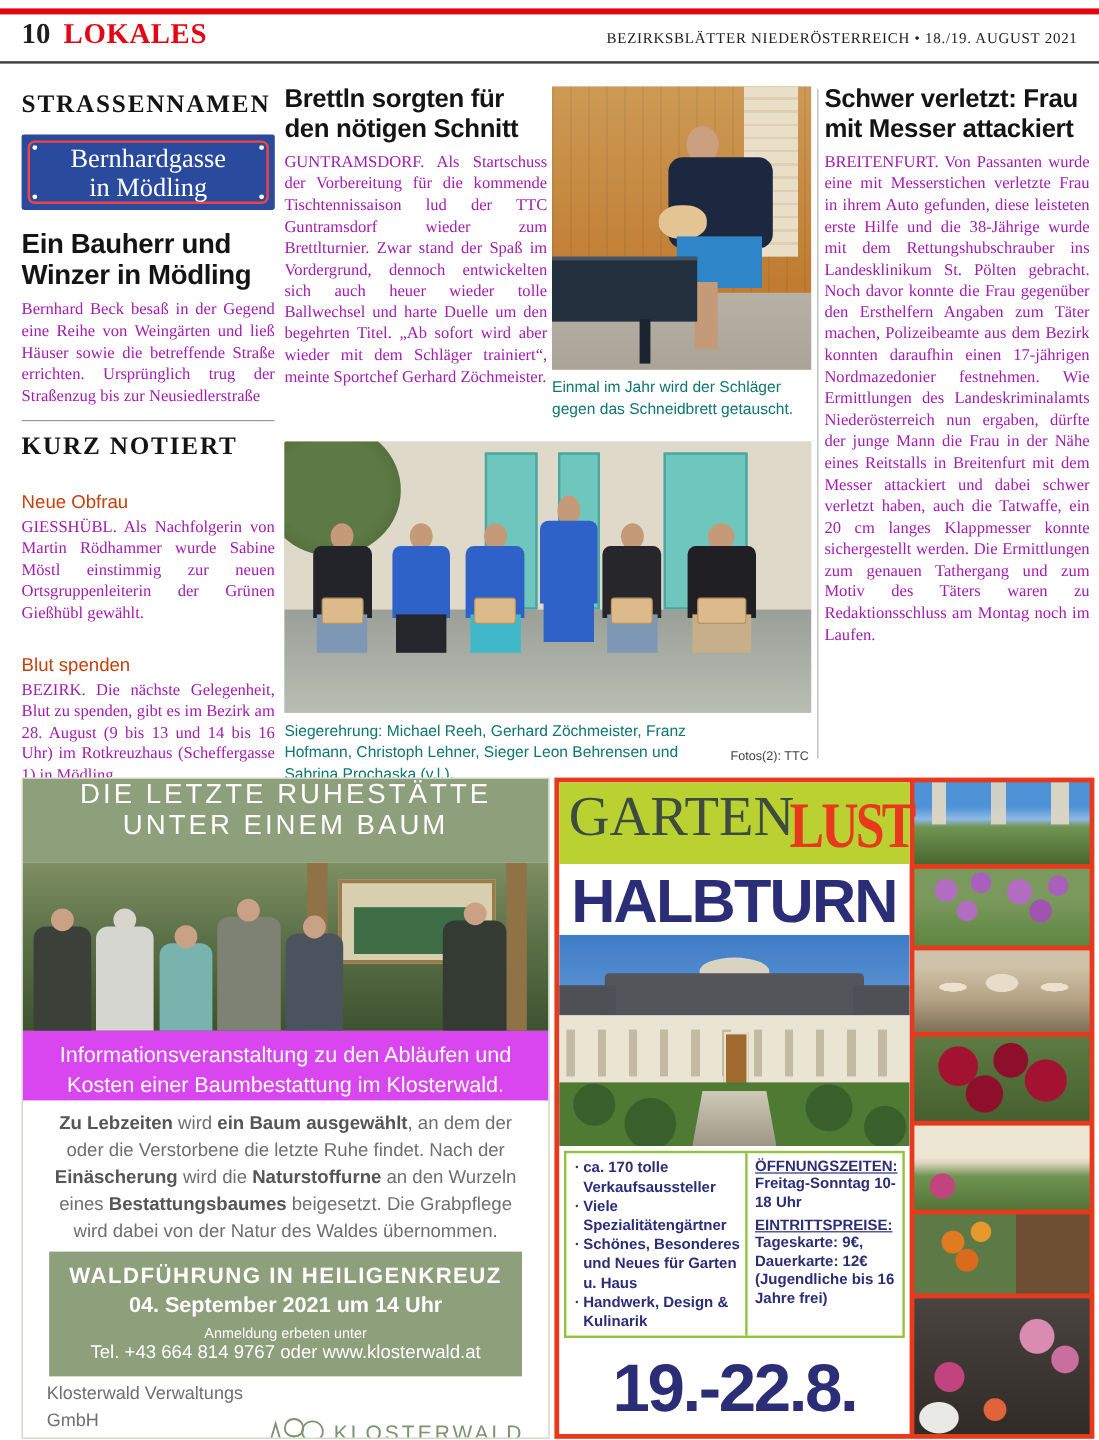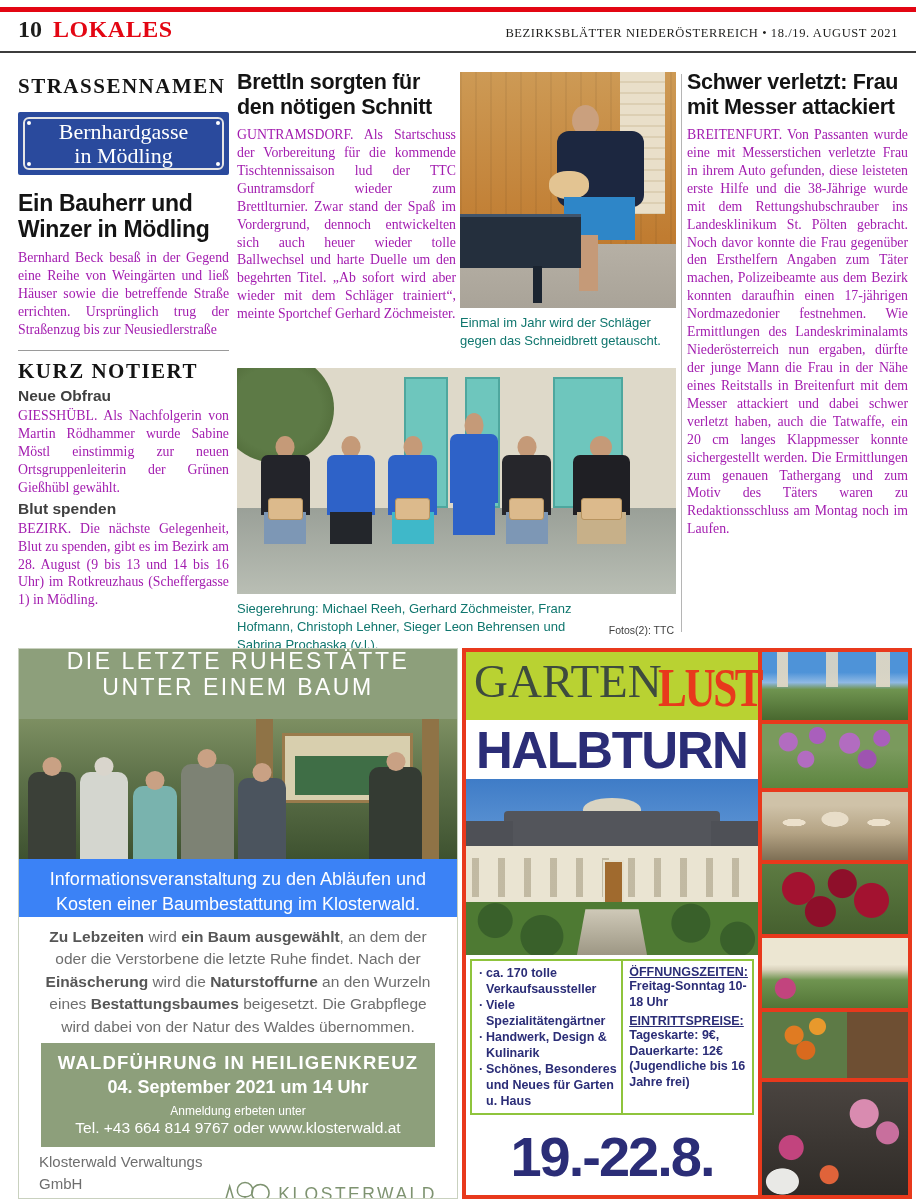--- a/index.html
+++ b/index.html
@@ -23,22 +23,22 @@
   .colR{position:absolute;left:687px;top:70px;width:221px}
   .vrule{position:absolute;left:681px;top:74px;width:1px;height:558px;background:#b5b5b5}
 
   .sect-title{font-weight:bold;font-size:21px;letter-spacing:1.5px;color:#141414;margin-top:4px}
   .headline{font-family:"Liberation Sans",sans-serif;font-weight:bold;color:#141414;
             letter-spacing:-.3px;line-height:1.14}
   .hl-left{font-size:23px;margin-top:15px}
   .hl-col{font-size:21.5px}
   .bodytext{font-size:13.8px;line-height:1.3;text-align:justify;color:#a21caf;margin-top:7px}
   .leftrule{border:none;border-top:1px solid #9a9a9a;margin:11px 0 8px}
-  .subhead{font-family:"Liberation Sans",sans-serif;font-weight:bold;font-size:15.5px;
-           color:#404040;margin-top:3px}
+  .subhead{font-family:"Liberation Sans",sans-serif;font-weight:normal;font-size:15.5px;
+           color:#c2410c;margin-top:26px}
   .subhead + .bodytext{margin-top:2px}
 
   .caption{font-family:"Liberation Sans",sans-serif;font-weight:normal;font-size:13px;
            line-height:1.38;color:#0f766e}
   .cap1{position:absolute;left:460px;top:314px;width:216px}
   .cap2wrap{position:absolute;left:237px;top:600px;width:439px;height:40px}
   .cap2wrap .caption{width:370px}
   .credit{position:absolute;right:2px;bottom:4px;font-family:"Liberation Sans",sans-serif;
           font-size:10.5px;color:#3f3f3f}
 
@@ -97,21 +97,21 @@
   .k-panel{position:absolute;left:8%;top:32%;right:8%;bottom:8%;background:#3f6e46}
   .kp{position:absolute;bottom:0;height:62%;border-radius:10px 10px 0 0}
   .kp::before{content:"";position:absolute;top:-15px;left:50%;transform:translateX(-50%);
               width:19px;height:19px;border-radius:50%;background:#c9a184}
   .kp1{left:2%;width:11%;background:#3b4038}
   .kp2{left:14%;width:11%;background:#d4d6cf}.kp2::before{background:#d9d5cc}
   .kp3{left:26%;width:10%;height:52%;background:#79b3ae}
   .kp4{left:37%;width:12%;height:68%;background:#7d8274}
   .kp5{left:50%;width:11%;height:58%;background:#4b545e}
   .kp6{left:80%;width:12%;height:66%;background:#343b33;border-radius:10px 10px 0 0}
-  .kw-band2{background:#3b82f6;color:#fff;text-align:center;font-size:18px;line-height:1.38;
+  .kw-band2{background:#d946ef;color:#fff;text-align:center;font-size:18px;line-height:1.38;
             padding:8px 10px;height:58px}
   .kw-body{padding:9px 24px 0;height:122px;text-align:center;font-size:15.5px;line-height:1.45;
            color:#6e6e6e;overflow:hidden}
   .kw-body b{color:#565656}
   .kw-box{margin:4px 22px 0;background:#8d9f7b;color:#fff;text-align:center;padding:9px 4px 10px}
   .kw-box .l1{font-weight:bold;font-size:18.5px;letter-spacing:1.2px}
   .kw-box .l2{font-weight:bold;font-size:18px;margin-top:3px}
   .kw-box .l3{font-size:12px;margin-top:6px}
   .kw-box .l4{font-size:15.5px;margin-top:1px}
   .kw-foot{flex:1 1 auto;display:flex;align-items:center;justify-content:space-between;
@@ -200,21 +200,21 @@
   .s7{flex:1;background:
       radial-gradient(circle at 70% 28%,#d98bb0 0 14px,transparent 15px),
       radial-gradient(circle at 86% 45%,#c86f9d 0 11px,transparent 12px),
       radial-gradient(circle at 20% 58%,#c2447e 0 12px,transparent 13px),
       radial-gradient(circle at 46% 82%,#e0633a 0 9px,transparent 10px),
       radial-gradient(ellipse at 14% 88%,#e9e9e6 0 16px,transparent 17px),
       linear-gradient(180deg,#4a4440 0,#2f2b27 100%)}
 
   
   .sign{position:relative;margin-top:13px;height:63px;background:#2a4a9d;border-radius:2px}
-  .sign-frame{position:absolute;inset:5px;border:2px solid #e5e5e5;border-radius:6px;
+  .sign-frame{position:absolute;inset:5px;border:2px solid #ef4444;border-radius:6px;
               display:flex;flex-direction:column;justify-content:center;text-align:center;
               color:#fff;line-height:1.08}
   .sign-l1{font-size:22px}.sign-l2{font-size:22px}
   .sdot{position:absolute;width:4px;height:4px;border-radius:50%;background:#fff}
   .sd1{left:9px;top:9px}.sd2{right:9px;top:9px}.sd3{left:9px;bottom:9px}.sd4{right:9px;bottom:9px}
 </style>
 </head>
 <body>
 
 <div class="page">
@@ -381,22 +381,22 @@
         <div class="shape p-fac"></div>
         <div class="shape p-windows"></div>
         <div class="shape p-door"></div>
         <div class="shape p-green"></div>
         <div class="shape p-stairs"></div>
       </div>
       <div class="gl-infos">
         <ul class="gl-bullets">
           <li>ca. 170 tolle Verkaufsaussteller</li>
           <li>Viele Spezialitätengärtner</li>
+          <li>Schönes, Besonderes und Neues für Garten u. Haus</li>
           <li>Handwerk, Design &amp; Kulinarik</li>
-          <li>Schönes, Besonderes und Neues für Garten u. Haus</li>
         </ul>
         <div class="gl-times">
           <div class="gl-ttl">ÖFFNUNGSZEITEN:</div>
           <div class="gl-val">Freitag-Sonntag 10-18 Uhr</div>
           <div class="gl-ttl gl-ttl2">EINTRITTSPREISE:</div>
           <div class="gl-val">Tageskarte: 9€, Dauerkarte: 12€</div>
           <div class="gl-val">(Jugendliche bis 16 Jahre frei)</div>
         </div>
       </div>
       <div class="gl-date">

